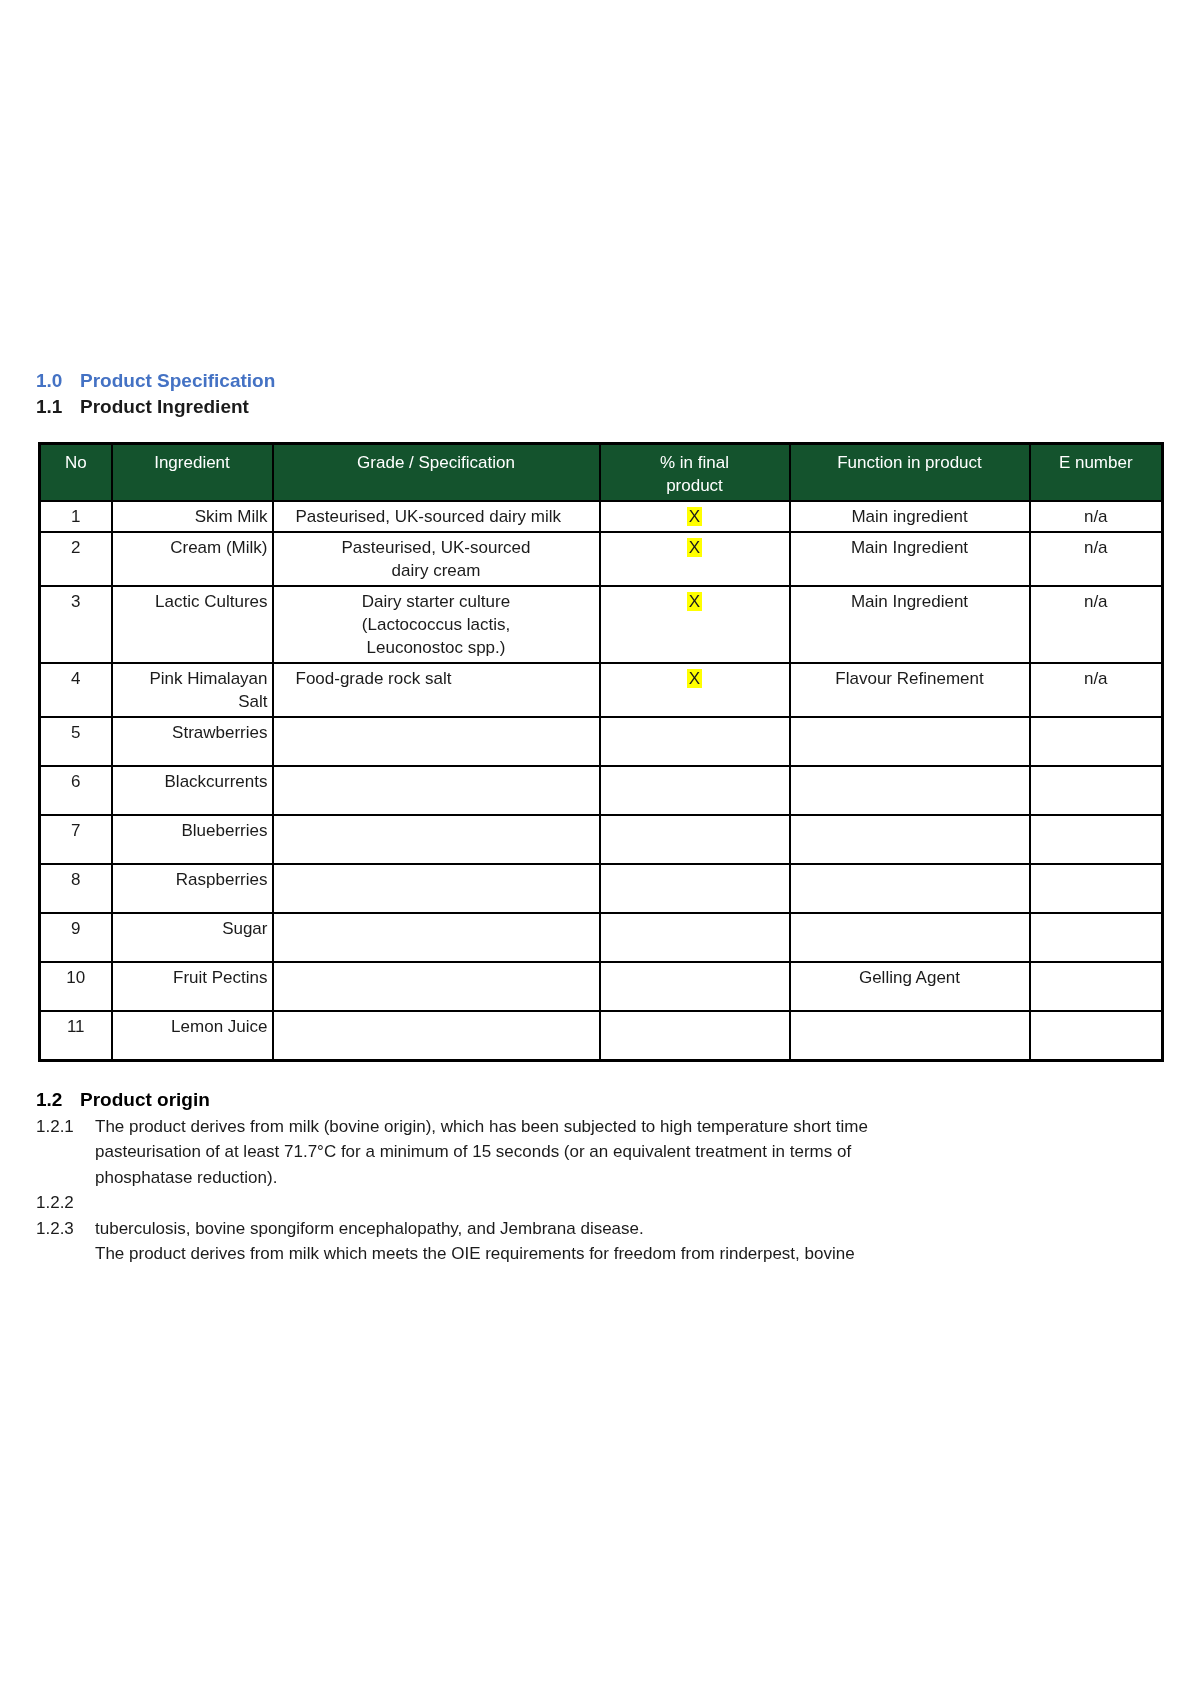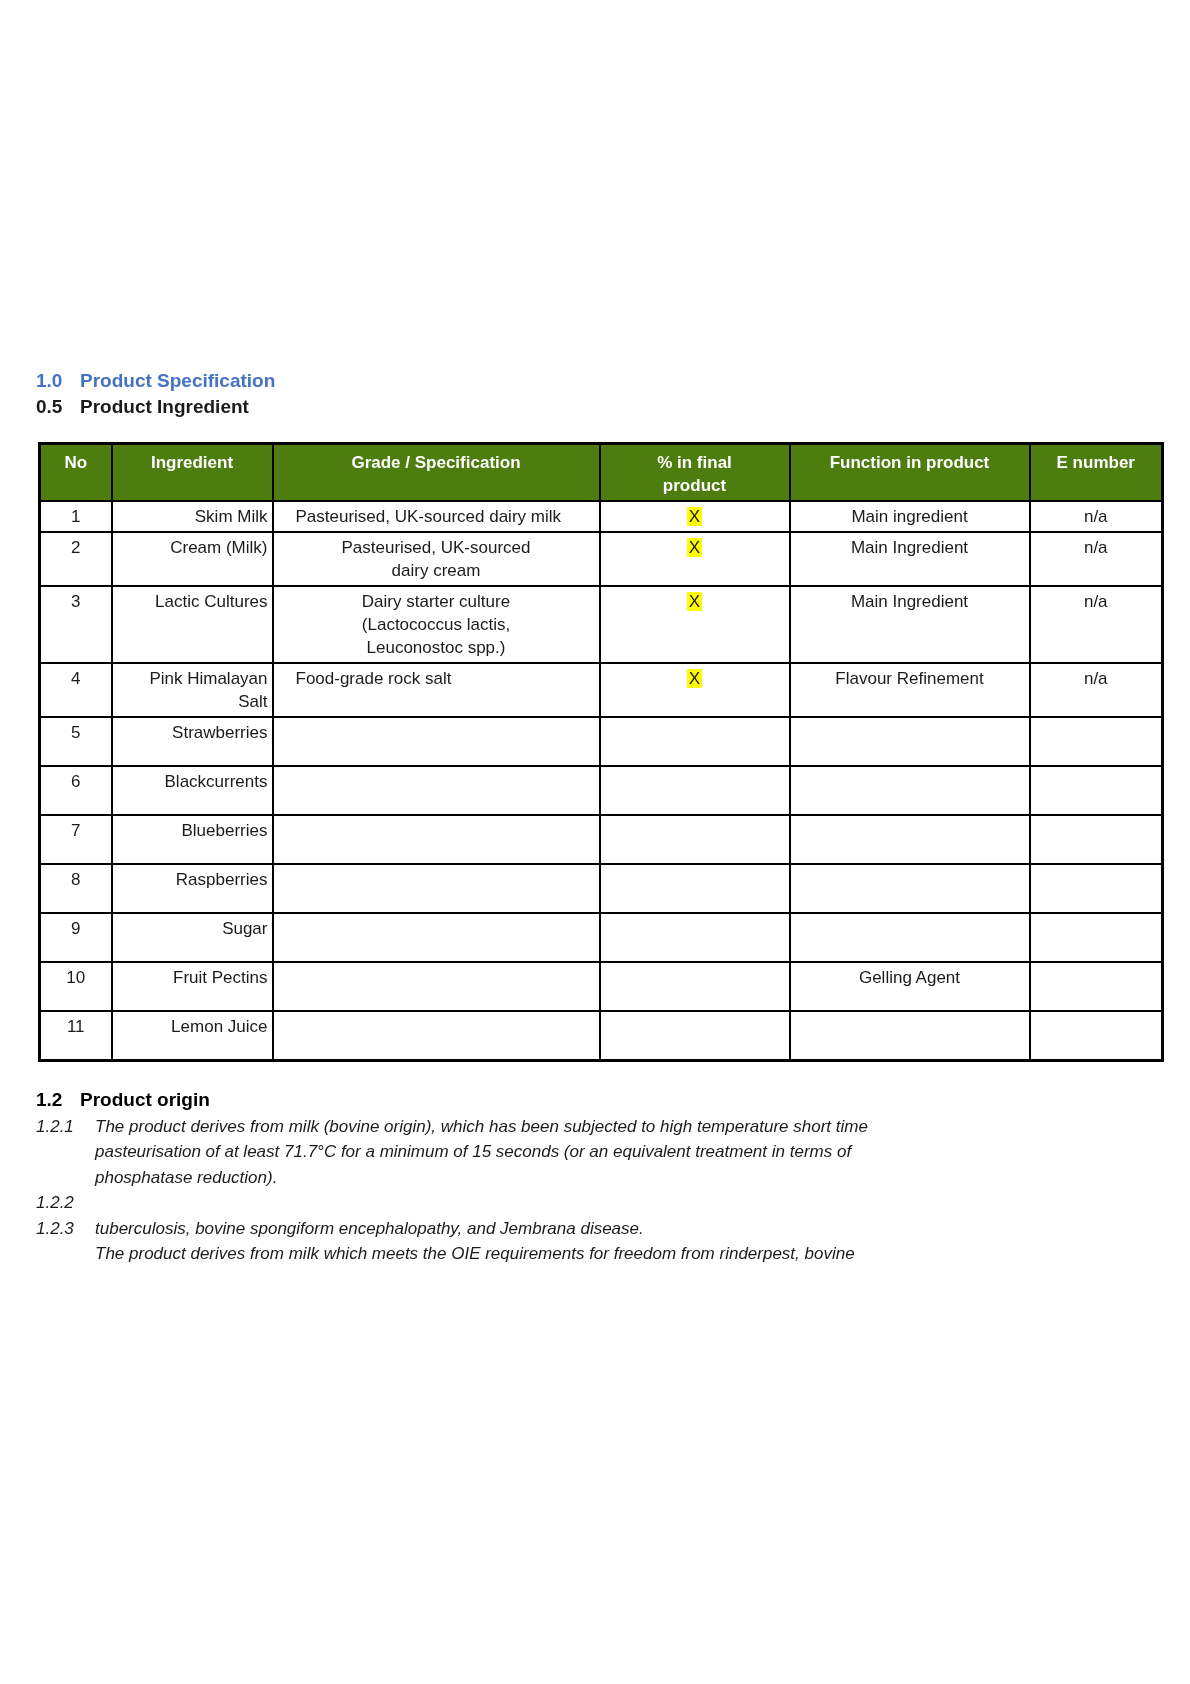--- a/index.html
+++ b/index.html
@@ -19,51 +19,51 @@
     width:1123px; margin:22px 0 0 2px;
     border:3px solid #000;
   }
   th, td {
     border:2px solid #000; vertical-align:top;
     font-size:17px; line-height:23px; padding:3px 4px;
     overflow:hidden; word-wrap:break-word;
   }
   thead tr { height:50px; }
   thead th {
-    background:#4d7c0f; color:#ffffff; font-weight:bold;
+    background:#14532d; color:#ffffff; font-weight:normal;
     text-align:center; vertical-align:top; padding-top:6px;
   }
   tbody tr { height:49px; }
   tbody tr:nth-child(1) { height:30px; }
   tbody tr:nth-child(2) { height:50px; }
   tbody tr:nth-child(3) { height:70px; }
   tbody tr:nth-child(4) { height:50px; }
   td { text-align:center; }
   td.col-ingredient { text-align:right; }
   tbody tr:nth-child(1) td.col-grade,
   tbody tr:nth-child(4) td.col-grade { text-align:left; padding-left:22px; }
   .hl { background:#FFFF00; padding:0 2px; }
 
   .heading.s12 { margin-top:25px; color:#000; }
   .clauses { margin-top:1px; }
-  .clause { display:flex; font-size:17px; line-height:25.5px;font-style:italic; }
+  .clause { display:flex; font-size:17px; line-height:25.5px; }
   .c-num { width:59px; flex:none; }
   .c-line { white-space:nowrap; }
 </style>
 </head>
 <body>
 
 <div class="page">
 
   <div class="heading blue">
     <span class="h-num">1.0</span><span class="h-title">Product Specification</span>
   </div>
 
   <div class="heading">
-    <span class="h-num">0.5</span><span class="h-title">Product Ingredient</span>
+    <span class="h-num">1.1</span><span class="h-title">Product Ingredient</span>
   </div>
 
   <table class="spec">
     <colgroup>
       <col style="width:72px">
         <col style="width:161px">
         <col style="width:327px">
       <col style="width:190px">
         <col style="width:240px">
         <col style="width:133px">

